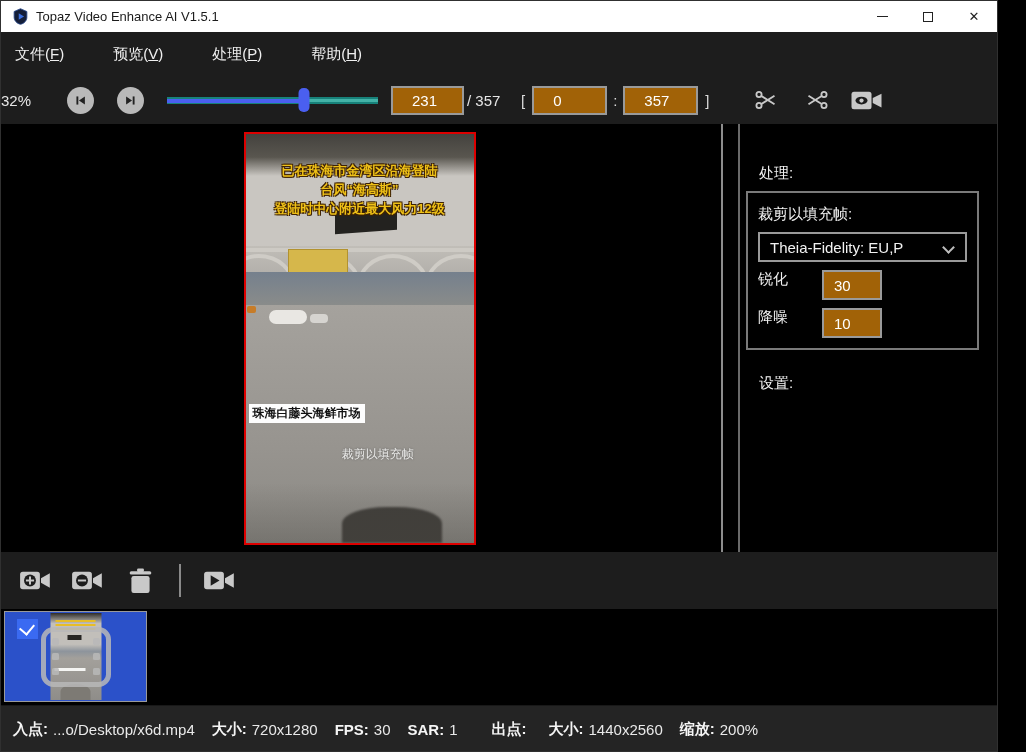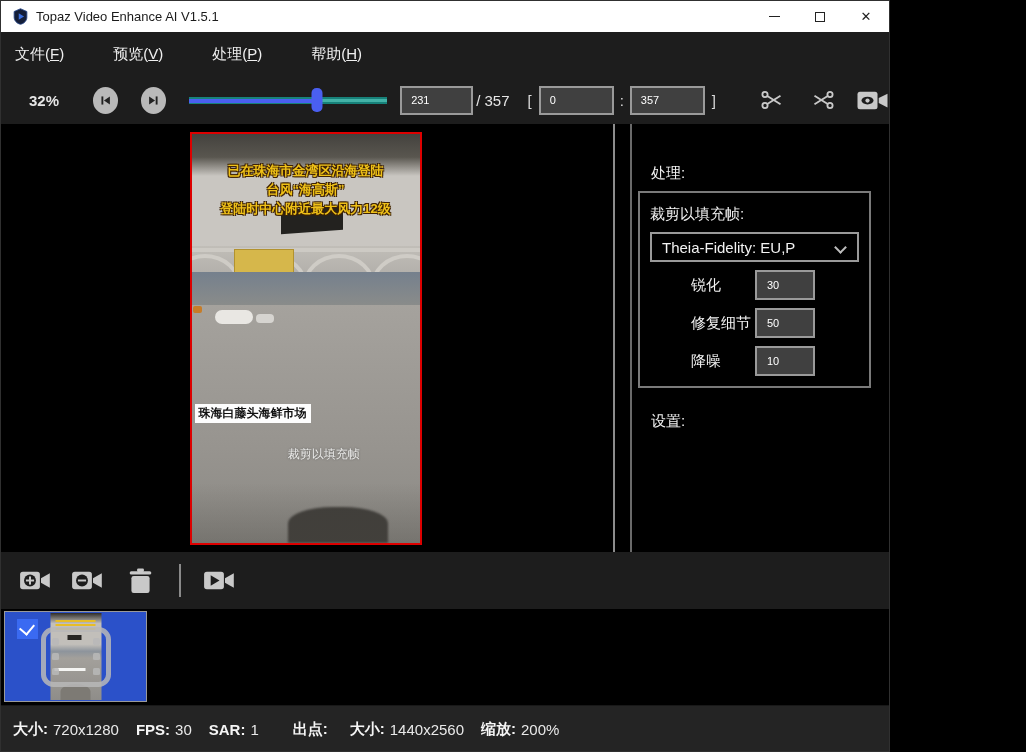--- a/index.html
+++ b/index.html
@@ -1,20 +1,20 @@
 <!DOCTYPE html>
 <html style="--accent-blue: #3a6af2; --slider-teal: #17827a; --slider-blue: #4a5ff0; --preview-border-red: #dd0000; --thumbnail-selected-blue: #2b51c9;"><head>
 <meta charset="utf-8">
 <style>
   * { box-sizing: border-box; margin: 0; padding: 0; }
   html, body { background: #000; }
   body { font-family: "Liberation Sans", "DejaVu Sans", sans-serif; }
 
   .window {
-    width: 890px; height: 752px;
+    width: 998px; height: 752px;
     display: flex; flex-direction: column;
     border: 1px solid #303030;
     background: #000;
     position: relative; overflow: hidden;
   }
 
   
   .titlebar {
     height: 31px; background: #ffffff; flex: 0 0 31px;
     display: flex; align-items: center; padding-left: 11px;
@@ -33,41 +33,41 @@
     display: flex; align-items: center; padding-left: 14px;
   }
   .menu-item { color: #f0f0f0; font-size: 15px; padding: 4px 0; margin-right: 49px; }
   .menu-item .mnemonic { text-decoration: underline; }
 
   
   .toolbar {
     height: 48px; flex: 0 0 48px; background: #1d1d1d;
     display: flex; align-items: center; color: #e6e6e6; font-size: 15px;
   }
-  .zoom-level { margin-left: 28px; width: 36px; font-weight: bold; }
+  .zoom-level { width: 36px; }
   .circle-btn {
     width: 27px; height: 27px; border-radius: 50%; background: #b9b9b9;
     display: flex; align-items: center; justify-content: center; border: none;
   }
   .circle-btn svg { width: 15px; height: 15px; }
   .btn-skip-start { margin-left: 30px; }
   .btn-skip-end { margin-left: 23px; }
 
   .slider { position: relative; width: 211px; height: 26px; margin-left: 23px; }
   .slider .track { position: absolute; left: 0; right: 0; top: 10px; height: 7px; background: var(--slider-teal, #17827a); }
   .slider .fill { position: absolute; left: 0; top: 11.5px; height: 4px; background: var(--slider-blue, #4a5ff0); }
   .slider .rest { position: absolute; top: 12px; height: 3px; background: #43b2a7; }
   .slider .handle {
     position: absolute; top: 1px; width: 11px; height: 24px; border-radius: 5px;
     background: var(--slider-blue, #4a5ff0); transform: translateX(-50%);
   }
 
   .num-input {
-    background: #404040; border: 2px solid #9a9a9a; color: #fff;
-    font-size: 11px; font-family: inherit; padding: 0 0 0 9px; height: 29px;
+    background: #a16207; border: 2px solid #9a9a9a; color: #fff;
+    font-size: 15px; font-family: inherit; padding: 0 0 0 19px; height: 29px;
   }
   .frame-input { width: 73px; margin-left: 13px; }
   .frame-total { margin-left: 3px; width: 42px; }
   .bracket { color: #dcdcdc; }
   .bracket-open { margin-left: 12px; }
   .range-input { width: 75px; margin-left: 7px; }
   .range-sep { margin-left: 6px; }
   .range-end { margin-left: 6px; }
   .bracket-close { margin-left: 7px; }
 
@@ -128,21 +128,21 @@
   .group-box.settings-group { height: 170px; }
   .field-label { display: block; }
   .select-box {
     margin-top: 8px; height: 30px; border: 2px solid #9a9a9a; background: #000;
     display: flex; align-items: center; padding: 12px 10px; position: relative;
   }
   .select-box .chevron {
     position: absolute; right: 12px; top: 9px; width: 9px; height: 9px;
     border-right: 2px solid #bdbdbd; border-bottom: 2px solid #bdbdbd; transform: rotate(45deg);
   }
-  .param-row { display: flex; align-items: center; margin-top: 8px; margin-left: 41px; }
+  .param-row { display: flex; margin-top: 8px; }
   .param-row .param-label { width: 64px; flex: 0 0 64px; }
   .param-input { width: 60px; height: 30px; margin-left: 0; padding-left: 10px; }
   .checkbox-row { display: flex; align-items: center; margin-top: 22px; margin-left: 56px; }
   .checkbox { width: 20px; height: 20px; border: 1px solid #5a78d8; background: #000; position: relative; }
   .checkbox.checked { background: var(--accent-blue, #3a6af2); border-color: var(--accent-blue, #3a6af2); }
   .checkbox.checked::after {
     content: ""; position: absolute; left: 5px; top: 2px; width: 7px; height: 11px;
     border-right: 2px solid #fff; border-bottom: 2px solid #fff; transform: rotate(40deg);
   }
   .checkbox-label { margin-left: 10px; }
@@ -318,24 +318,20 @@
 
       <div class="group-box">
         <span class="field-label">裁剪以填充帧:</span>
         <div class="select-box">
           <span>Theia-Fidelity: EU,P</span>
           <span class="chevron"></span>
         </div>
         <div class="param-row">
           <span class="param-label">锐化</span>
           <input class="num-input param-input" value="30" style="">
-        </div>
-        <div class="param-row">
-          <span class="param-label">修复细节</span>
-          <input class="num-input param-input" value="50" style="">
         </div>
         <div class="param-row">
           <span class="param-label">降噪</span>
           <input class="num-input param-input" value="10" style="">
         </div>
       </div>
 
       <div class="panel-header settings">设置:</div>
 
     </aside>
@@ -396,20 +392,24 @@
             <rect x="53" y="27" width="7" height="7" rx="1.5"></rect>
             <rect x="53" y="42" width="7" height="7" rx="1.5"></rect>
         </g>
       </svg>
       <span class="thumb-check checked"></span>
     </div>
   </div>
 
   <div class="statusbar">
     <div class="status-group">
+      <span class="lbl">入点:</span>
+      <span>...o/Desktop/x6d.mp4</span>
+    </div>
+    <div class="status-group">
       <span class="lbl">大小:</span>
       <span>720x1280</span>
     </div>
     <div class="status-group">
       <span class="lbl">FPS:</span>
       <span>30</span>
     </div>
     <div class="status-group">
       <span class="lbl">SAR:</span>
       <span>1</span>

